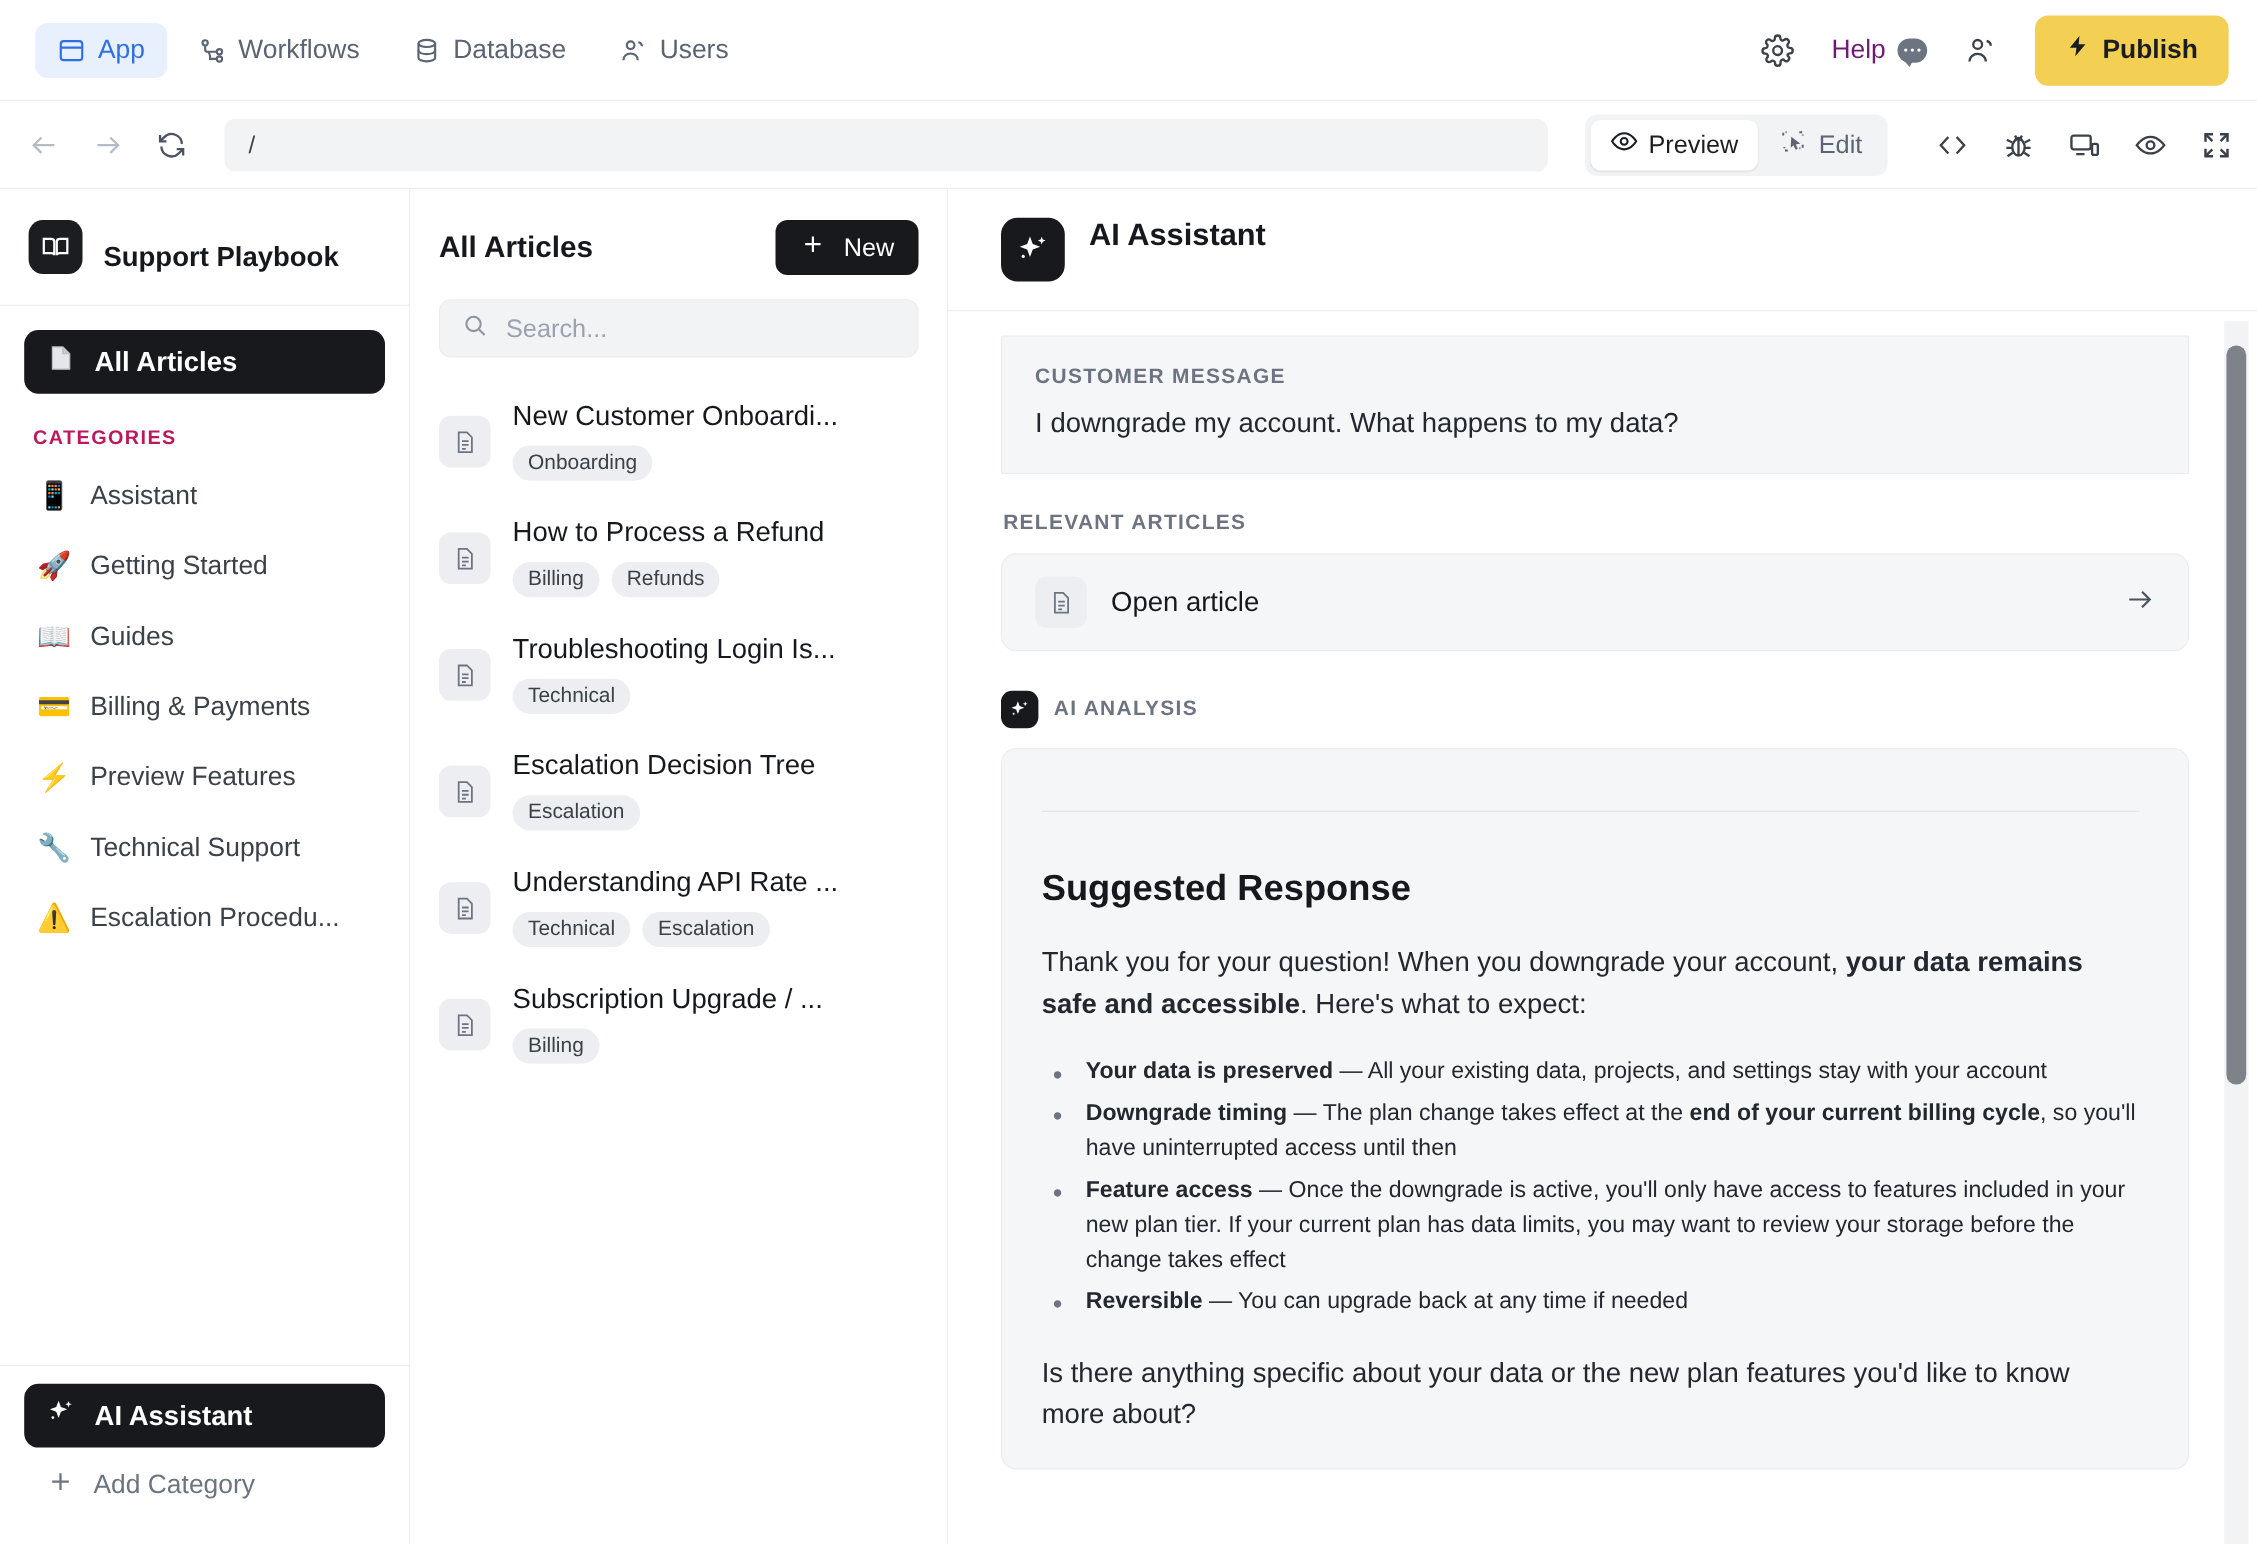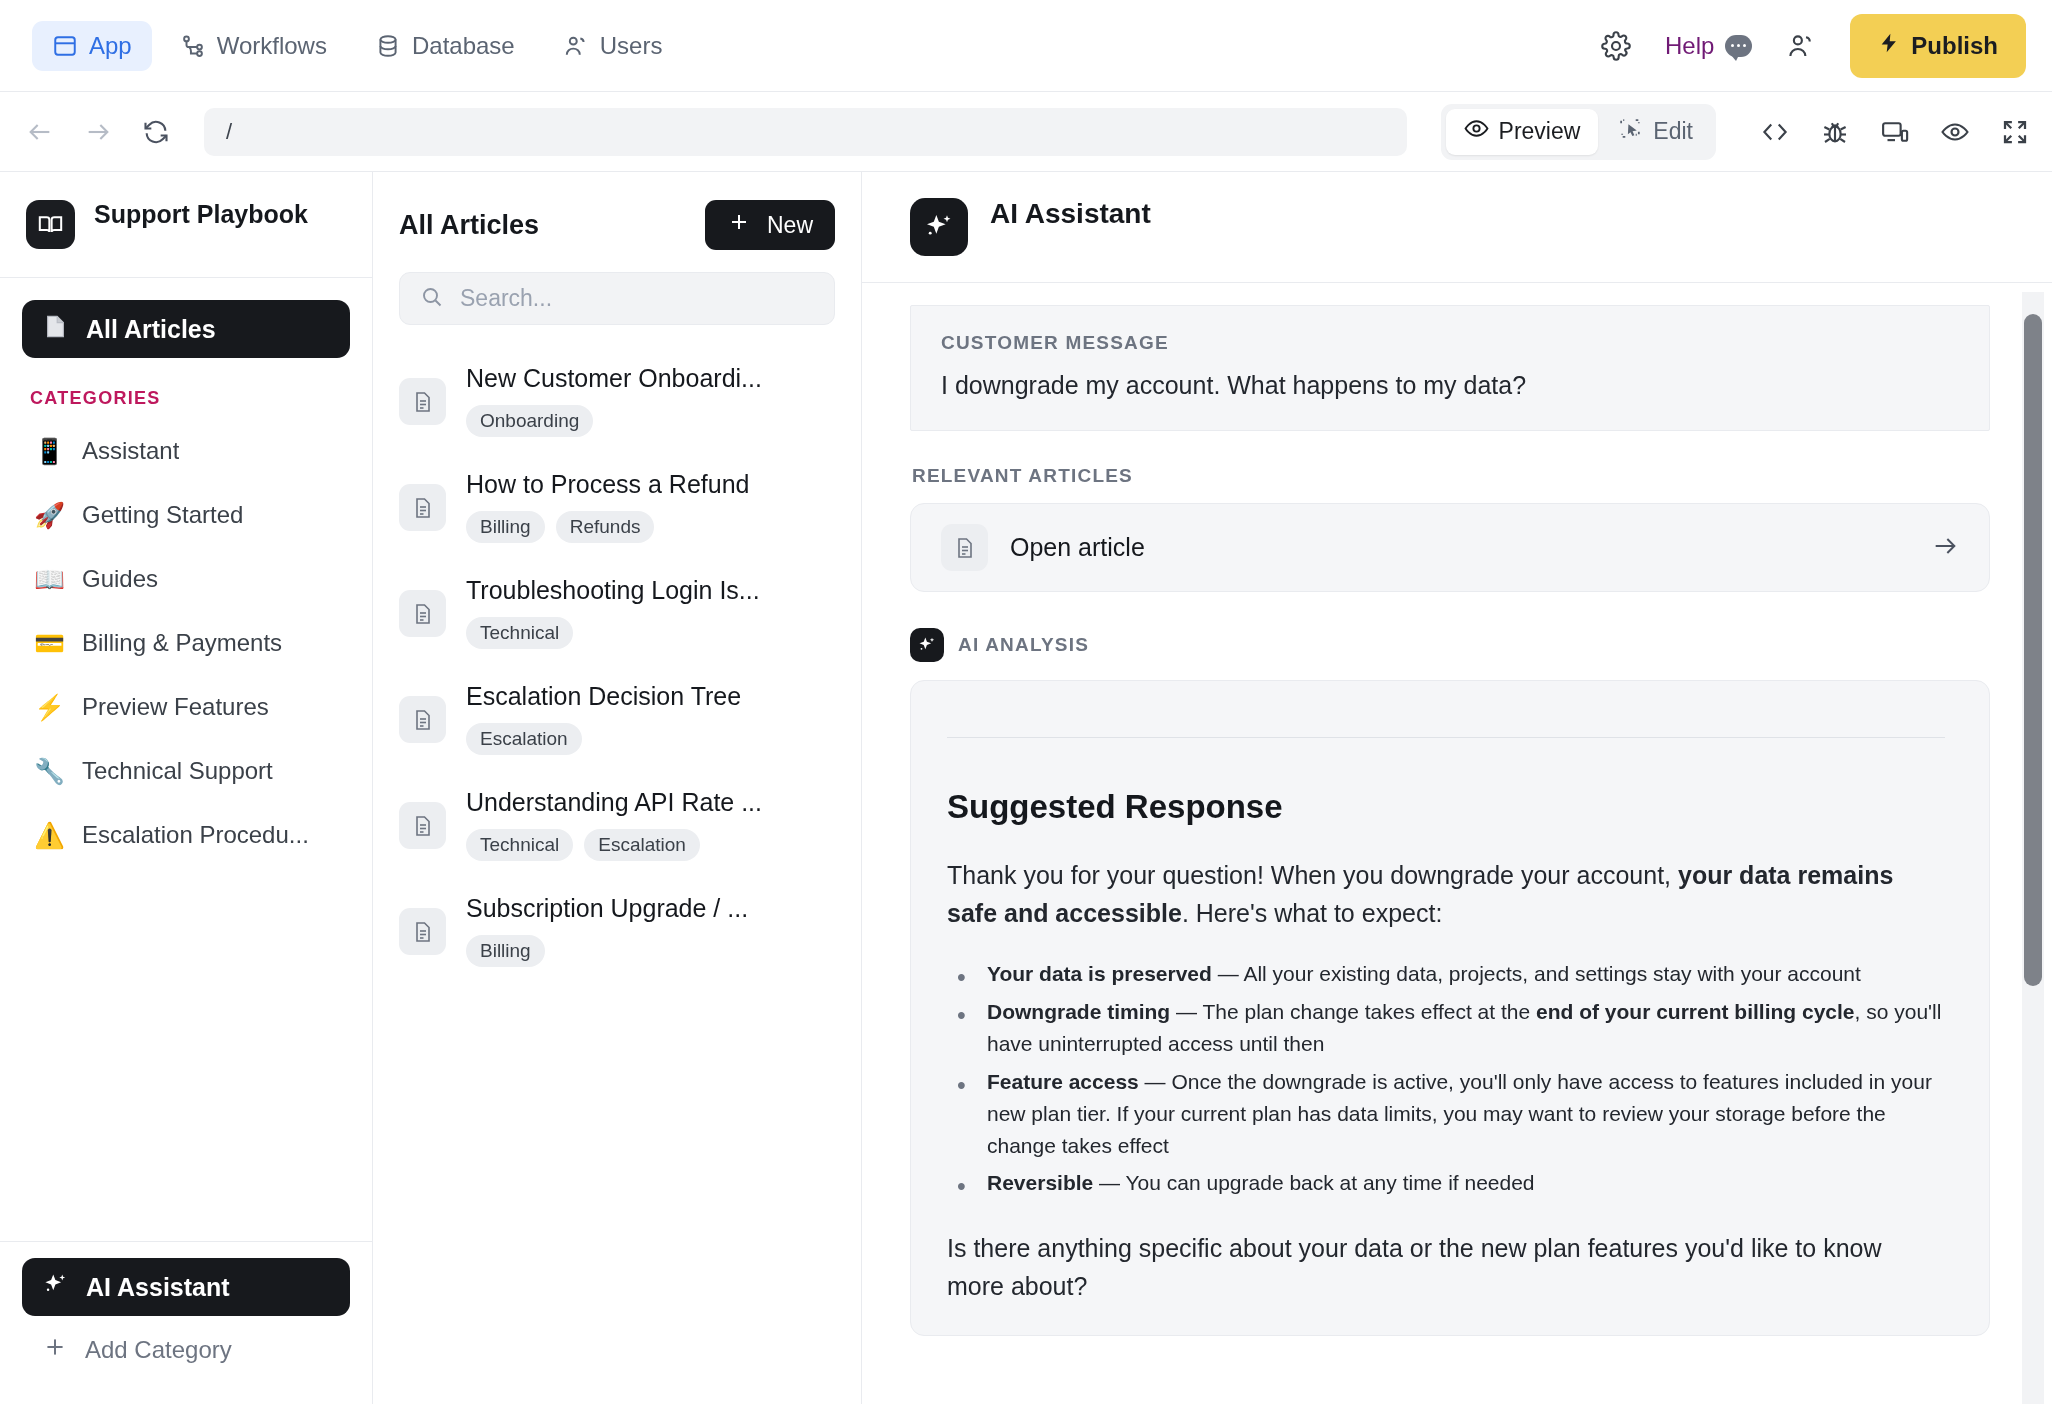--- a/index.html
+++ b/index.html
@@ -81,21 +81,21 @@
   .workspace { flex: 1; display: flex; min-height: 0; background: #fff; }
 
   
   .sidebar {
     width: 373px; flex: 0 0 373px;
     border-right: 1px solid #e9ebef;
     display: flex; flex-direction: column;
     background: #fff;
   }
   .sb-brand {
-    display: flex; align-items: flex-start; gap: 19px;
+    display: flex; align-items: flex-end; gap: 19px;
     padding: 28px 26px; border-bottom: 1px solid #e9ebef;
   }
   .brand-logo {
     width: 49px; height: 49px; border-radius: 13px; background: #1b1d21;
     display: flex; align-items: center; justify-content: center; flex: 0 0 49px;
   }
   .brand-name { font-size: 25px; font-weight: 700; color: #15181d; }
   .sb-main { flex: 1; overflow: hidden; padding: 22px 22px 0 22px; }
   .sb-all {
     display: flex; align-items: center; gap: 17px;

